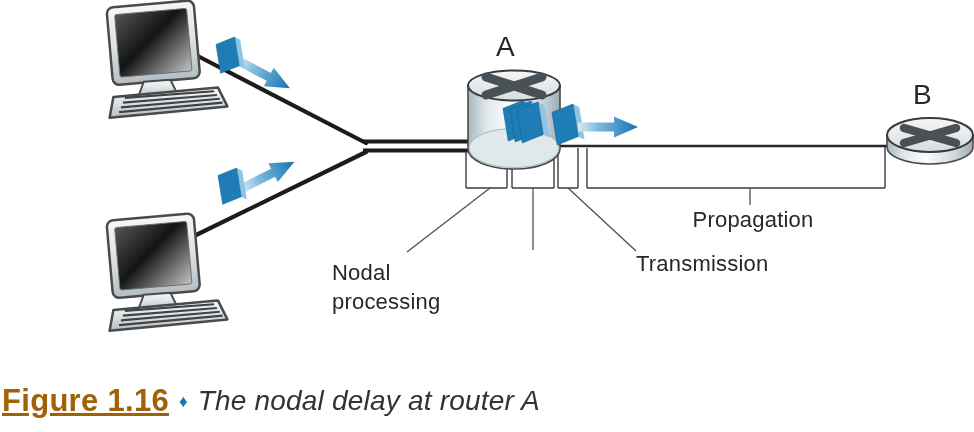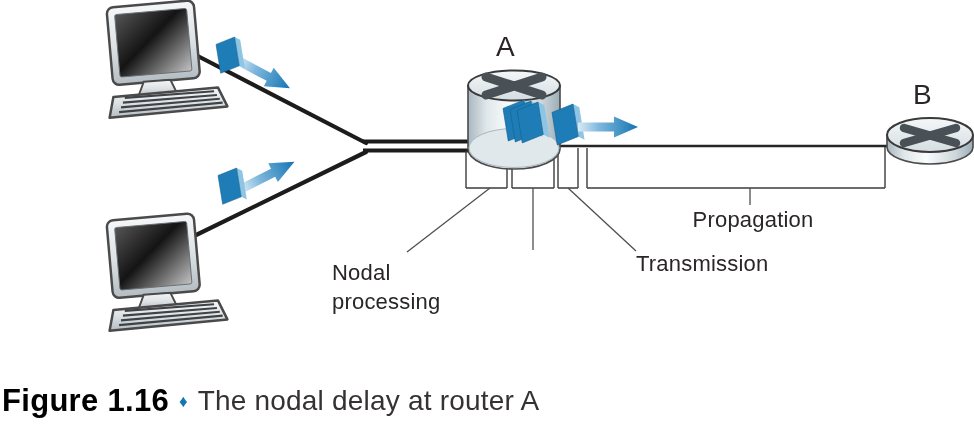--- a/index.html
+++ b/index.html
@@ -17,23 +17,23 @@
   }
   #lbl-router-a{left:496px;top:33px;}
   #lbl-router-b{left:913px;top:81px;}
   #lbl-nodal{left:332px;top:258px;}
   #lbl-queueing{left:483px;top:249px;}
   #lbl-transmission{left:636px;top:249px;}
   #lbl-propagation{left:753px;top:205px;transform:translateX(-50%);}
   #caption{
     position:absolute;left:2px;top:383px;display:flex;align-items:center;
   }
-  #caption .fig-num{color:#000000;font-weight:700;font-size:31px;letter-spacing:0.3px;}
+  #caption .fig-num{color:#a16207;font-weight:700;font-size:31px;letter-spacing:0.3px;text-decoration:underline;}
   #caption .fig-diamond{color:#1577b0;font-size:17px;margin:2px 10px 0 10px;}
-  #caption .fig-title{color:#363233;font-size:28px;letter-spacing:0.2px;}
+  #caption .fig-title{color:#363233;font-size:28px;letter-spacing:0.2px;font-style:italic;}
 </style>
 </head>
 <body>
 
 <div id="stage">
 
   <svg id="diagram-svg" width="974" height="432" viewBox="0 0 974 432">
     <defs>
       <linearGradient id="gScreen" x1="0" y1="0" x2="1" y2="1">
         <stop offset="0" stop-color="#555555"></stop>

